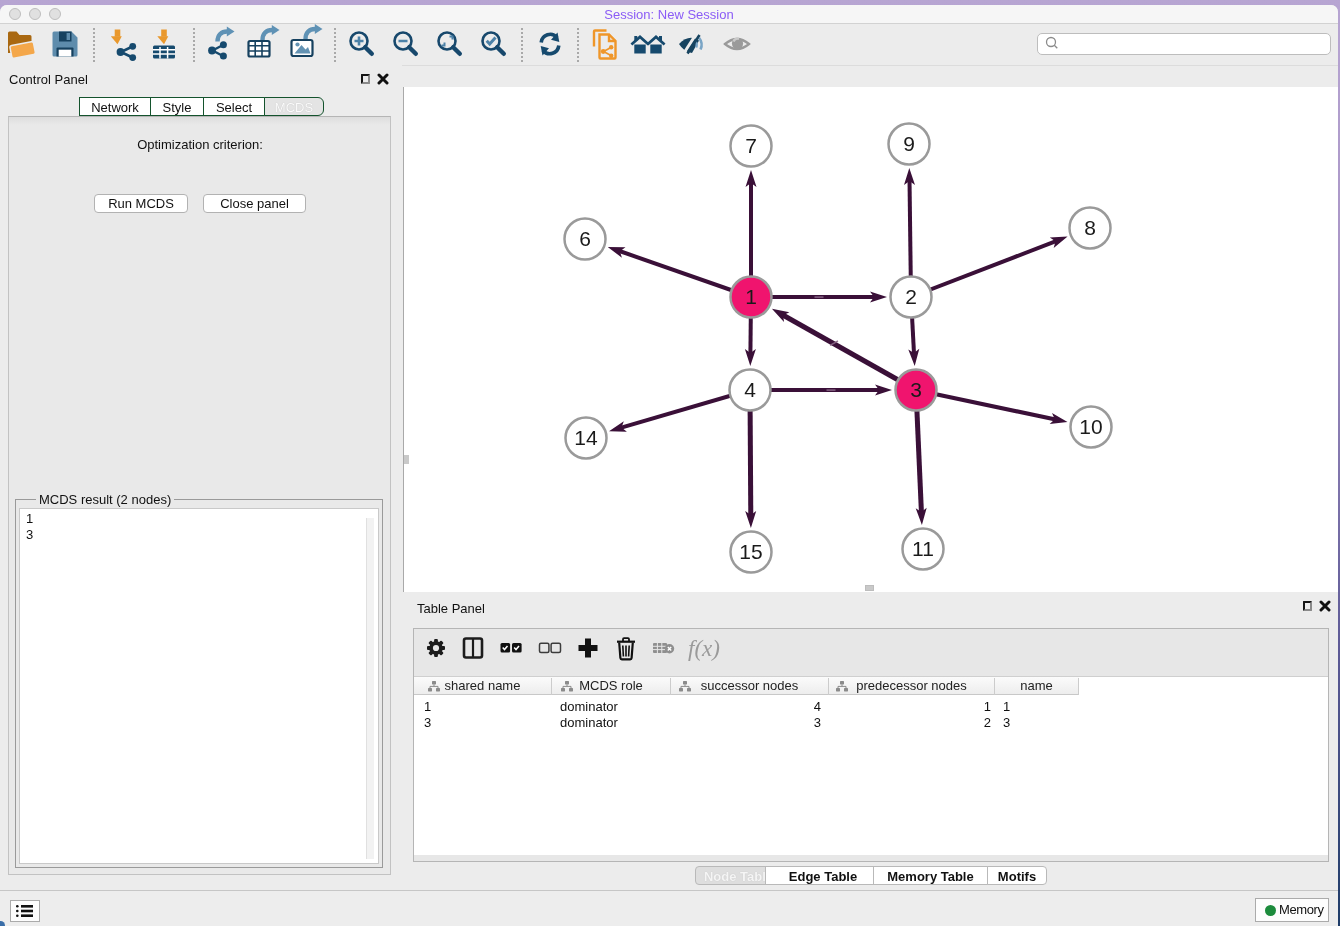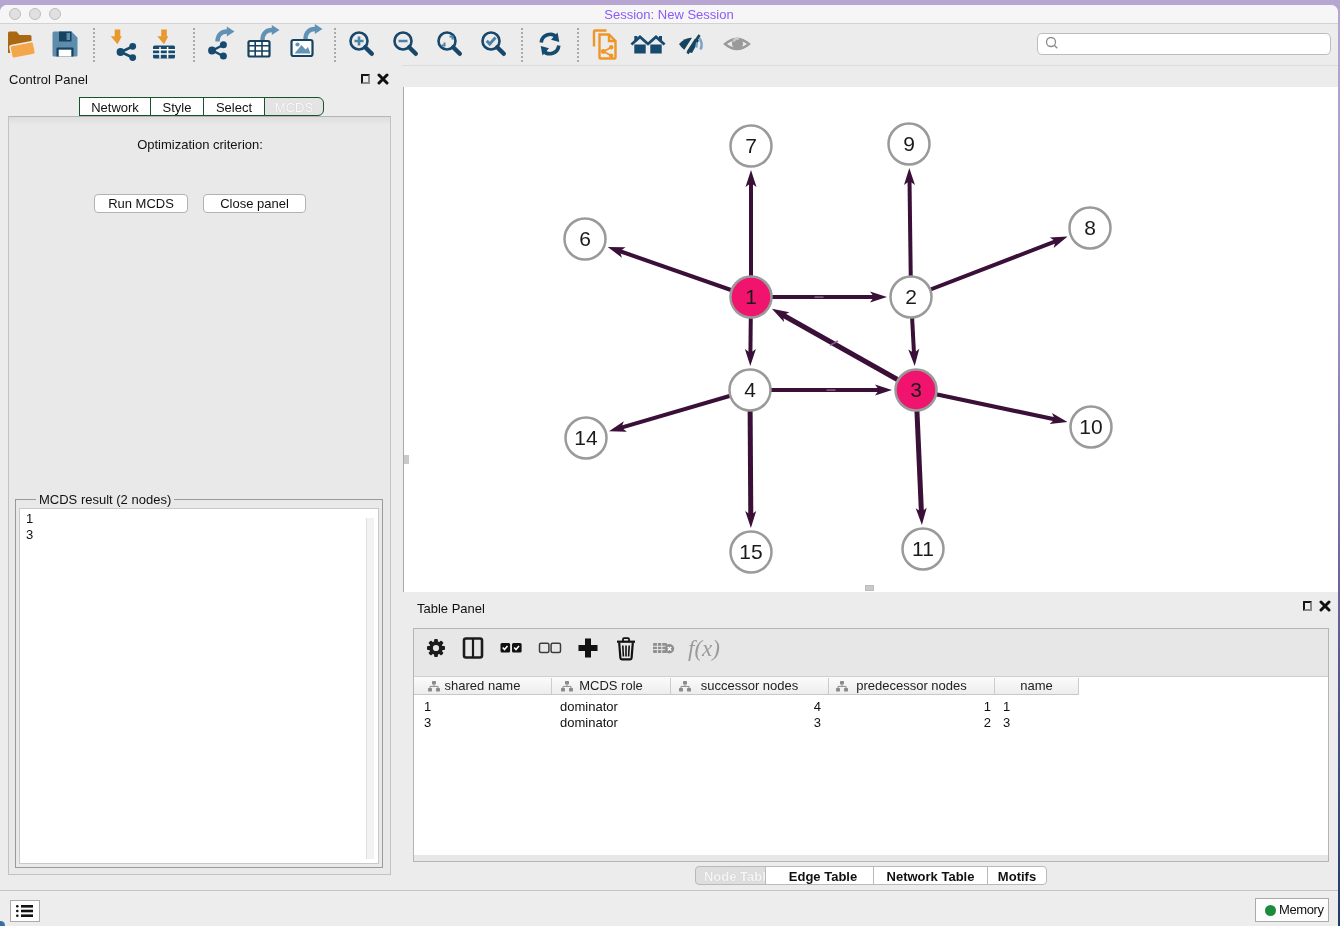--- a/index.html
+++ b/index.html
@@ -413,21 +413,21 @@
         <div class="tcell" style="left:10px;top:19px;">3</div>
         <div class="tcell" style="left:146px;top:19px;">dominator</div>
         <div class="tcell" style="left:257px;top:19px;width:150px;text-align:right;">3</div>
         <div class="tcell" style="left:415px;top:19px;width:162px;text-align:right;">2</div>
         <div class="tcell" style="left:589px;top:19px;">3</div>
       </div>
     </div>
     <div id="btabs">
       <div class="btab" style="left:0;width:87px;background:#dedede;color:#f5f5f5;border-radius:4px 0 0 4px;text-shadow:0 0 1px #bbb;">Node Table</div>
       <div class="btab" style="left:70px;width:116px;">Edge Table</div>
-      <div class="btab" style="left:178px;width:115px;">Network Table</div>
+      <div class="btab" style="left:178px;width:115px;">Memory Table</div>
       <div class="btab" style="left:292px;width:60px;border-radius:0 4px 4px 0;">Motifs</div>
     </div>
   </div>
   <div id="statusbar">
     <div id="listbtn">
       <svg width="18" height="14" style="position:absolute;left:5px;top:3px;" viewBox="0 0 18 14">
           <g fill="#111">
             <rect x="0" y="1" width="2.6" height="2.6" rx="1.3"></rect>
             <rect x="0" y="5.7" width="2.6" height="2.6" rx="1.3"></rect>
             <rect x="0" y="10.4" width="2.6" height="2.6" rx="1.3"></rect>

